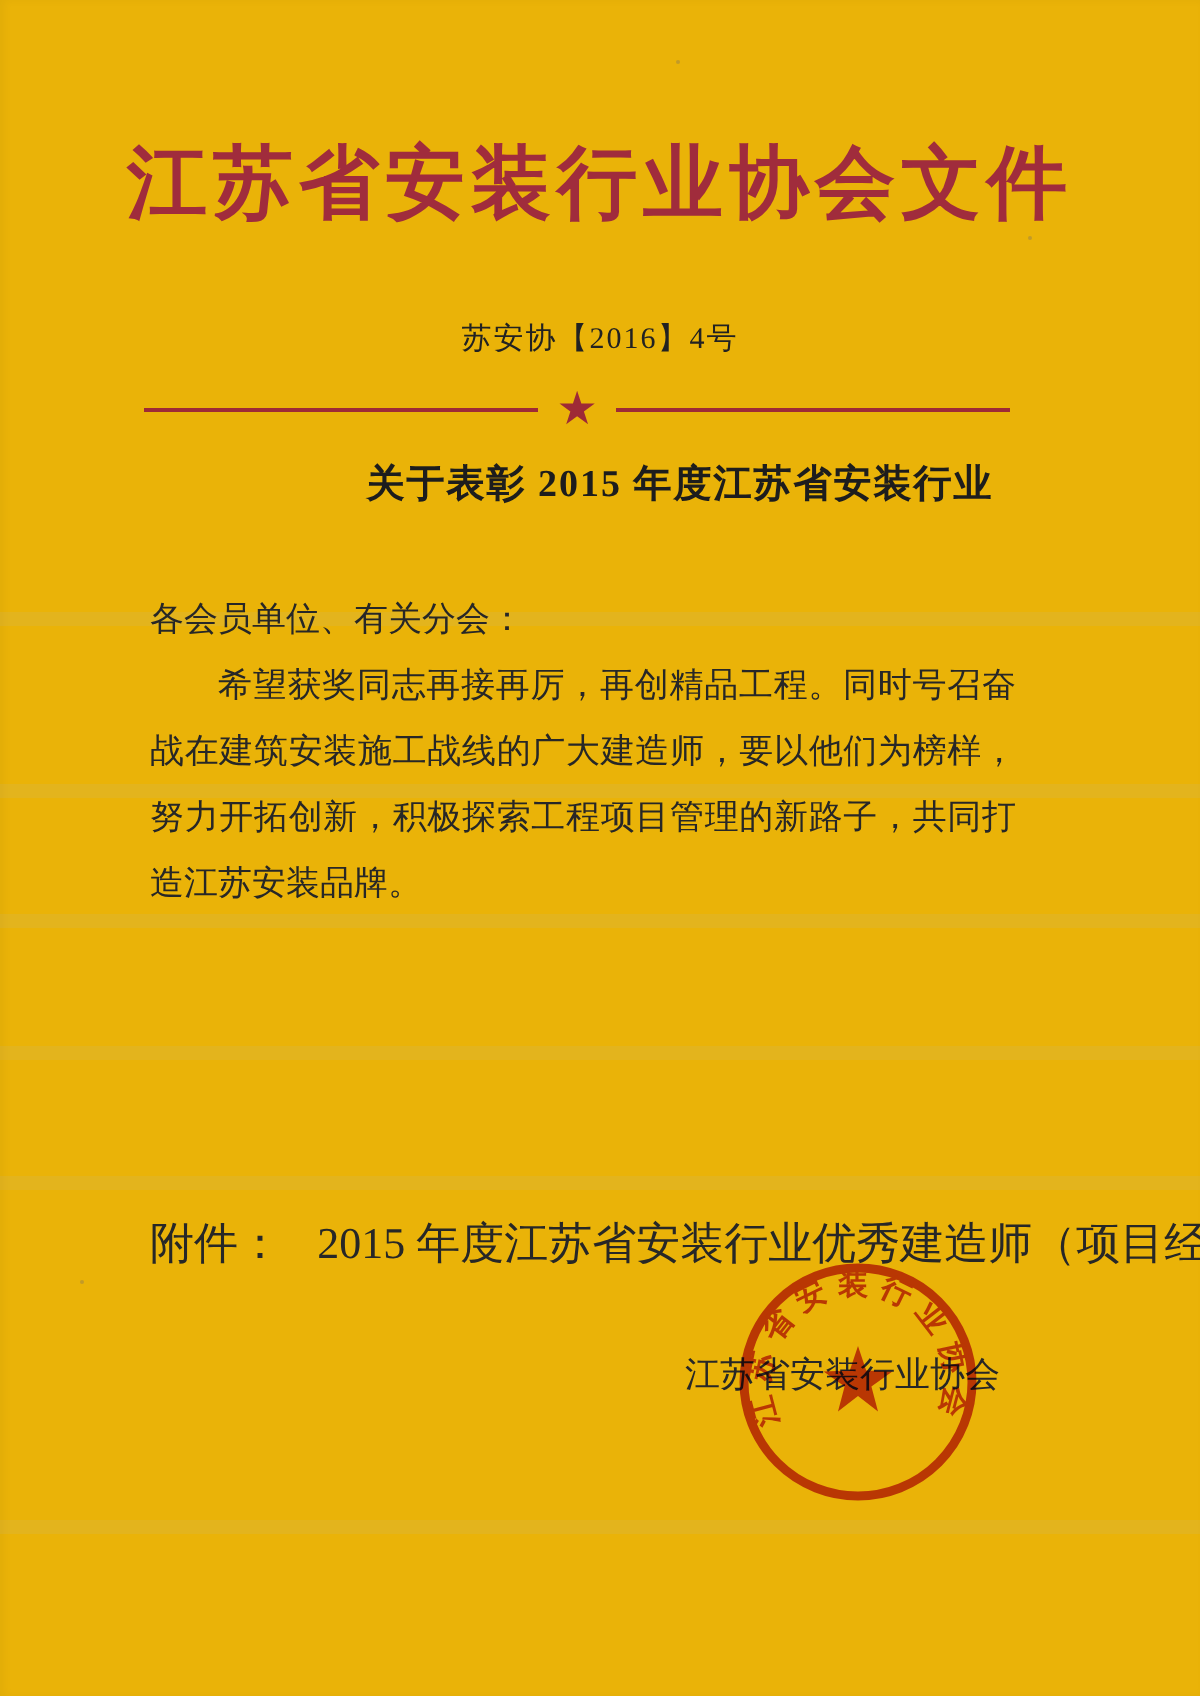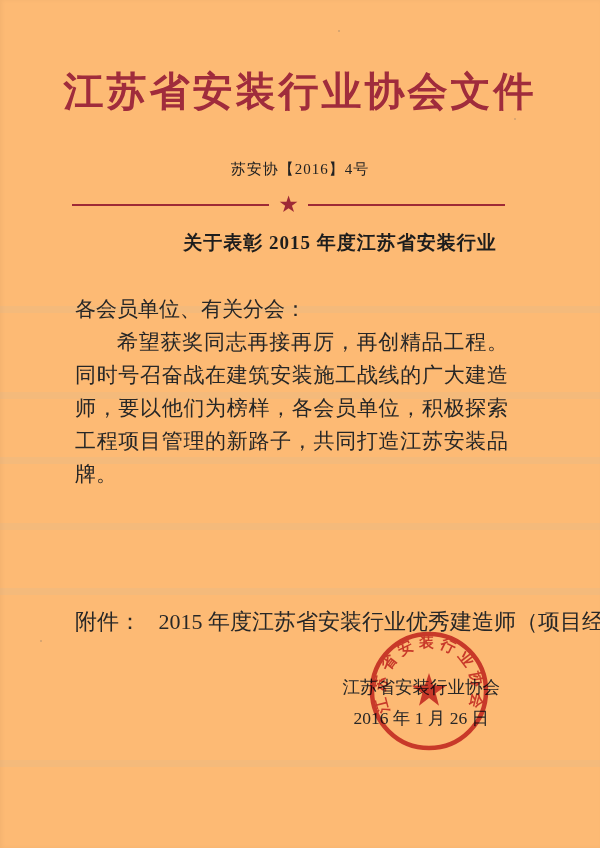--- a/index.html
+++ b/index.html
@@ -1,21 +1,21 @@
 <!DOCTYPE html>
 <html><head>
 <meta charset="utf-8">
 <style>
   html, body { margin: 0; padding: 0; background: #e8e8e6; }
   .page {
     position: relative;
     width: 600px;
     height: 848px;
     margin: 0 auto;
-    background: #fdba74;
+    background: #eab308;
     overflow: hidden;
     font-family: "Liberation Serif", "DejaVu Serif", serif;
     color: #262626;
     box-shadow: inset 2px 0 4px rgba(0,0,0,0.04);
   }
   
   .scan-band {
     position: absolute;
     left: 0;
     width: 100%;
@@ -77,21 +77,21 @@
     line-height: 34px;
     color: #1d1d1d;
     letter-spacing: 1px;
     padding-left: 40px;
   }
   .body-text {
     position: absolute;
     top: 293px;
     left: 75px;
     width: 433px;
-    font-size: 21px;
+    font-size: 17px;
     line-height: 33px;
     text-align: justify;
     color: #272727;
   }
   .body-text p { margin: 0; }
   .body-text p.indent { text-indent: 2em; }
   .body-text .bold { font-weight: bold; }
   .attachment {
     position: absolute;
     top: 607px;
@@ -156,30 +156,29 @@
     <div class="star">★</div>
     <div class="rule"></div>
   </div>
 
   <div class="doc-title">
     <div>关于表彰 2015 年度江苏省安装行业</div>
   </div>
 
   <div class="body-text">
     <p>各会员单位、有关分会：</p>
-    <p class="indent">希望获奖同志再接再厉，再创精品工程。同时号召奋战在建筑安装施工战线的广大建造师，要以他们为榜样，各会员单位，积极探索工程项目管理的新路子，共同打造江苏安装品牌。</p>
+    <p class="indent">希望获奖同志再接再厉，再创精品工程。同时号召奋战在建筑安装施工战线的广大建造师，要以他们为榜样，努力开拓创新，积极探索工程项目管理的新路子，共同打造江苏安装品牌。</p>
   </div>
 
   <div class="attachment">
     <span>附件：</span><span class="att-text">2015 年度江苏省安装行业优秀建造师（项目经理）</span>
   </div>
 
   <div class="signature">
     <div>江苏省安装行业协会</div>
-    <div>2016 年 1 月 26 日</div>
   </div>
 
   <div class="seal">
     <svg viewBox="0 0 126 126">
       <circle cx="63" cy="63" r="57" fill="none" stroke="#c12f3d" stroke-width="4.5"></circle>
       <path id="sealArc" d="M 21.7,78 A 44,44 0 1 1 104.3,78" fill="none"></path>
       <text>
         <textPath href="#sealArc" startOffset="50%" text-anchor="middle">江苏省安装行业协会</textPath>
       </text>
       <polygon points="63,45 67.1,57.3 80.2,57.75 69.7,65.2 73,77.75 63,70 53,77.75 56.3,65.2 45.8,57.75 58.9,57.3" fill="#c12f3d"></polygon>

